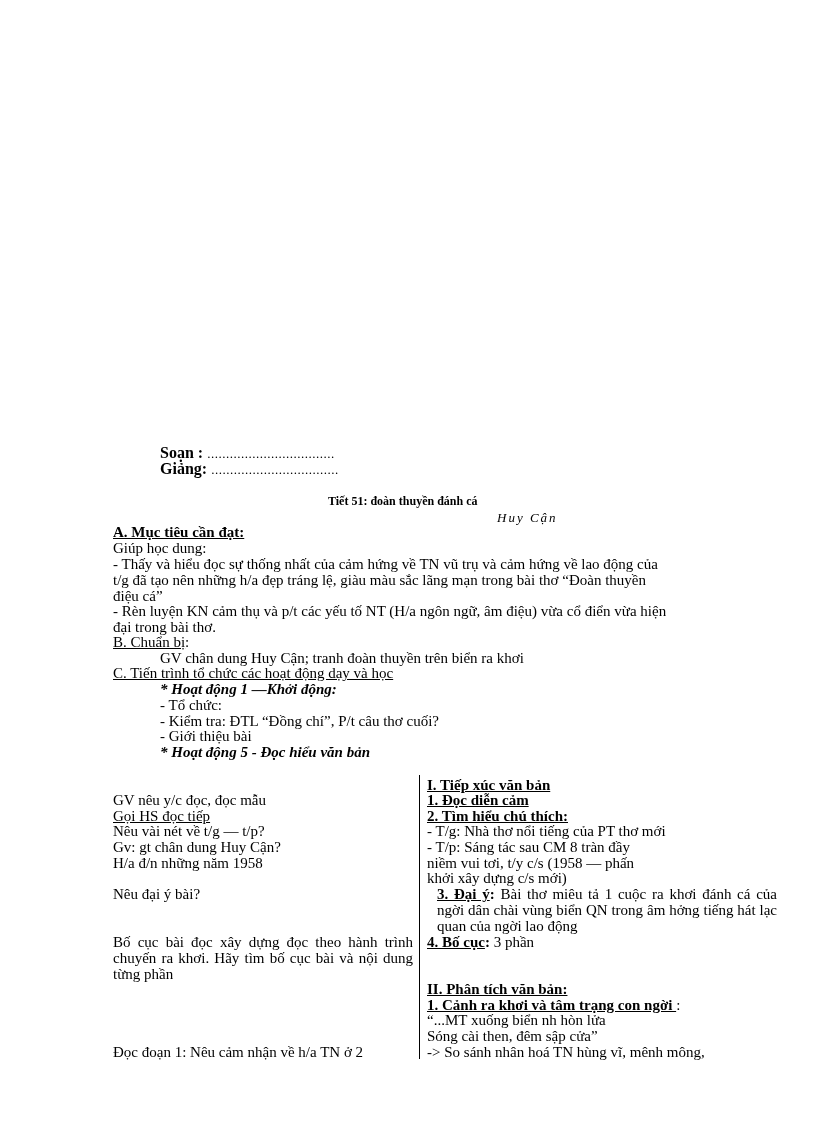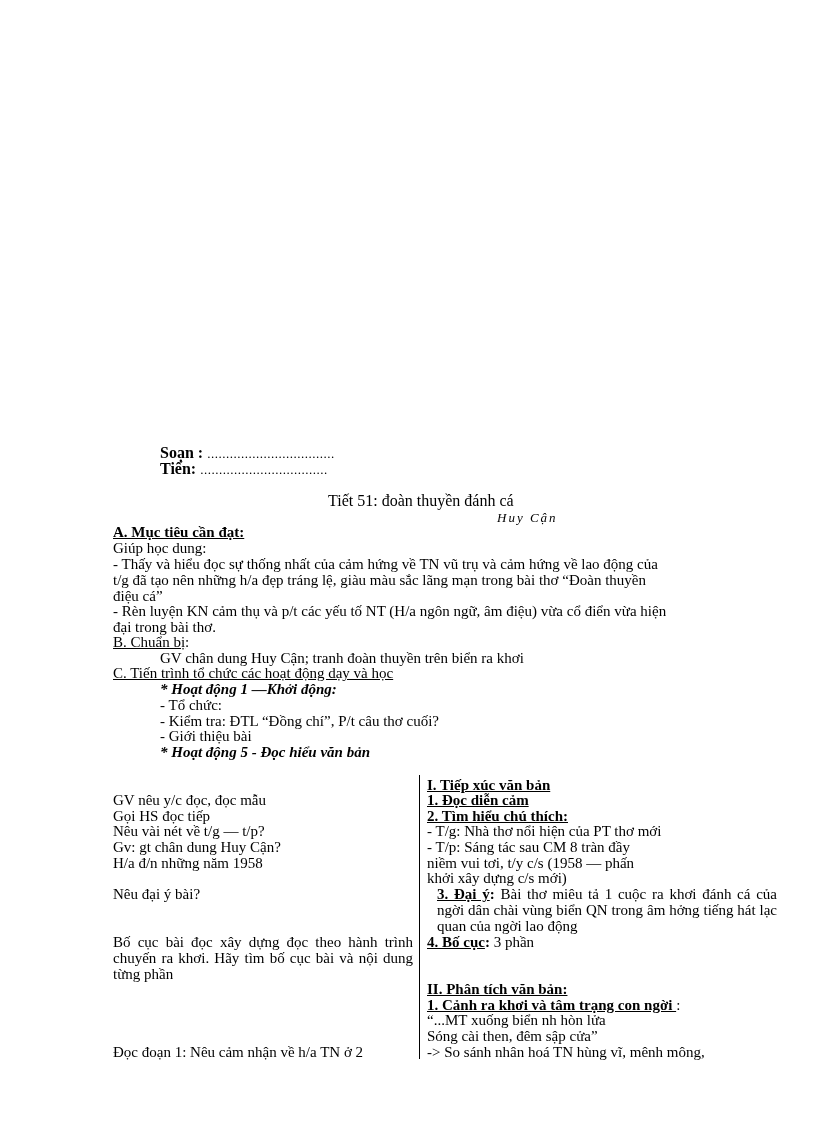--- a/index.html
+++ b/index.html
@@ -8,34 +8,34 @@
       font-family: "Liberation Serif", "DejaVu Serif", serif;
       color: #000; font-size: 15px;
     }
     .abs { position: absolute; white-space: nowrap; line-height: 16px; }
     .b { font-weight: bold; }
     .u { text-decoration: underline; }
     .bu { font-weight: bold; text-decoration: underline; }
     .bi { font-weight: bold; font-style: italic; }
     .hdr { font-size: 16px; font-weight: bold; }
     .dots { font-weight: normal; font-size: 13px; letter-spacing: 0.5px; }
-    .title { font-size: 16px; font-weight: normal; }
+    .title { font-size: 12px; font-weight: bold; }
     .author { font-style: italic; font-size: 13px; letter-spacing: 2px; }
     .just { white-space: normal; text-align: justify; text-align-last: left; }
     .divider { position: absolute; left: 419px; top: 775px; width: 1px; height: 284px; background: #000; }
   </style>
 </head>
 <body>
 
 <div class="abs hdr" style="left:160px; top:445px;">
   <span>Soạn  :</span>
   <span class="dots">..................................</span>
 </div>
 <div class="abs hdr" style="left:160px; top:461px;">
-  <span>Tiến:</span>
+  <span>Giảng:</span>
   <span class="dots">..................................</span>
 </div>
 
 <div class="abs title" style="left:328px; top:493px;">Tiết 51: đoàn thuyền đánh cá</div>
 <div class="abs author" style="left:497px; top:510px;">Huy Cận</div>
 
 <div class="abs bu" style="left:113px; top:524px;text-align:right;">A. Mục tiêu cần đạt:</div>
 <div class="abs" style="left:113px; top:540px;">Giúp học dung:</div>
 <div class="abs" style="left:113px; top:556px;">- Thấy và hiểu đọc   sự thống nhất của cảm hứng về TN vũ trụ và cảm hứng về lao động của</div>
 <div class="abs" style="left:113px; top:572px;">t/g đã tạo nên những h/a đẹp tráng lệ, giàu màu sắc lãng mạn trong bài thơ “Đoàn thuyền</div>
@@ -51,32 +51,32 @@
 <div class="abs u" style="left:113px; top:665px;">C. Tiến trình tổ chức các hoạt động dạy và học</div>
 <div class="abs bi" style="left:160px; top:681px;">* Hoạt động 1  —Khởi động:</div>
 <div class="abs" style="left:160px; top:697px;">- Tổ chức:</div>
 <div class="abs" style="left:160px; top:713px;">- Kiểm tra: ĐTL “Đồng chí”, P/t câu thơ cuối?</div>
 <div class="abs" style="left:160px; top:728px;">- Giới thiệu bài</div>
 <div class="abs bi" style="left:160px; top:744px;">* Hoạt động 5 - Đọc hiểu văn bản</div>
 
 <div class="divider"></div>
 
 <div class="abs" style="left:113px; top:792px;">GV  nêu y/c đọc, đọc mẫu</div>
-<div class="abs" style="left:113px; top:808px;">Gọi HS đọc tiếp</div>
+<div class="abs" style="left:113px; top:808px;text-decoration:underline;">Gọi HS đọc tiếp</div>
 <div class="abs" style="left:113px; top:823px;">Nêu vài nét về t/g — t/p?</div>
 <div class="abs" style="left:113px; top:839px;">Gv: gt chân dung Huy Cận?</div>
 <div class="abs" style="left:113px; top:855px;">H/a đ/n những năm 1958</div>
 <div class="abs" style="left:113px; top:886px;">Nêu đại ý bài?</div>
 <div class="abs just" style="left:113px; top:934px; width:300px;">Bố cục bài đọc   xây dựng đọc    theo hành trình chuyến ra khơi. Hãy tìm bố cục bài và nội dung từng phần</div>
 <div class="abs" style="left:113px; top:1044px;">Đọc đoạn 1: Nêu cảm nhận về h/a TN ở 2</div>
 
 <div class="abs bu" style="left:427px; top:777px;">I. Tiếp xúc văn bản</div>
 <div class="abs bu" style="left:427px; top:792px;">1. Đọc diễn cảm</div>
 <div class="abs bu" style="left:427px; top:808px;">2. Tìm hiểu chú thích:</div>
-<div class="abs" style="left:427px; top:823px;">- T/g: Nhà thơ nổi hiện của PT thơ mới</div>
+<div class="abs" style="left:427px; top:823px;">- T/g: Nhà thơ nổi tiếng của PT thơ mới</div>
 <div class="abs" style="left:427px; top:839px;">- T/p: Sáng tác sau CM 8 tràn đầy</div>
 <div class="abs" style="left:427px; top:855px;">niềm vui tơi,   t/y c/s (1958 — phấn</div>
 <div class="abs" style="left:427px; top:870px;">khởi xây dựng c/s mới)</div>
 <div class="abs just" style="left:437px; top:886px; width:340px;">
   <span class="bu">3. Đại ý</span><span class="b">:</span><span> Bài thơ miêu tả 1 cuộc ra khơi đánh cá của ngời   dân chài vùng biển QN trong âm hởng   tiếng hát lạc quan của ngời   lao động</span>
 </div>
 <div class="abs" style="left:427px; top:934px;">
   <span class="bu">4. Bố cục</span><span class="b">:</span><span> 3 phần</span>
 </div>
 <div class="abs bu" style="left:427px; top:981px;">II. Phân tích văn bản:</div>

